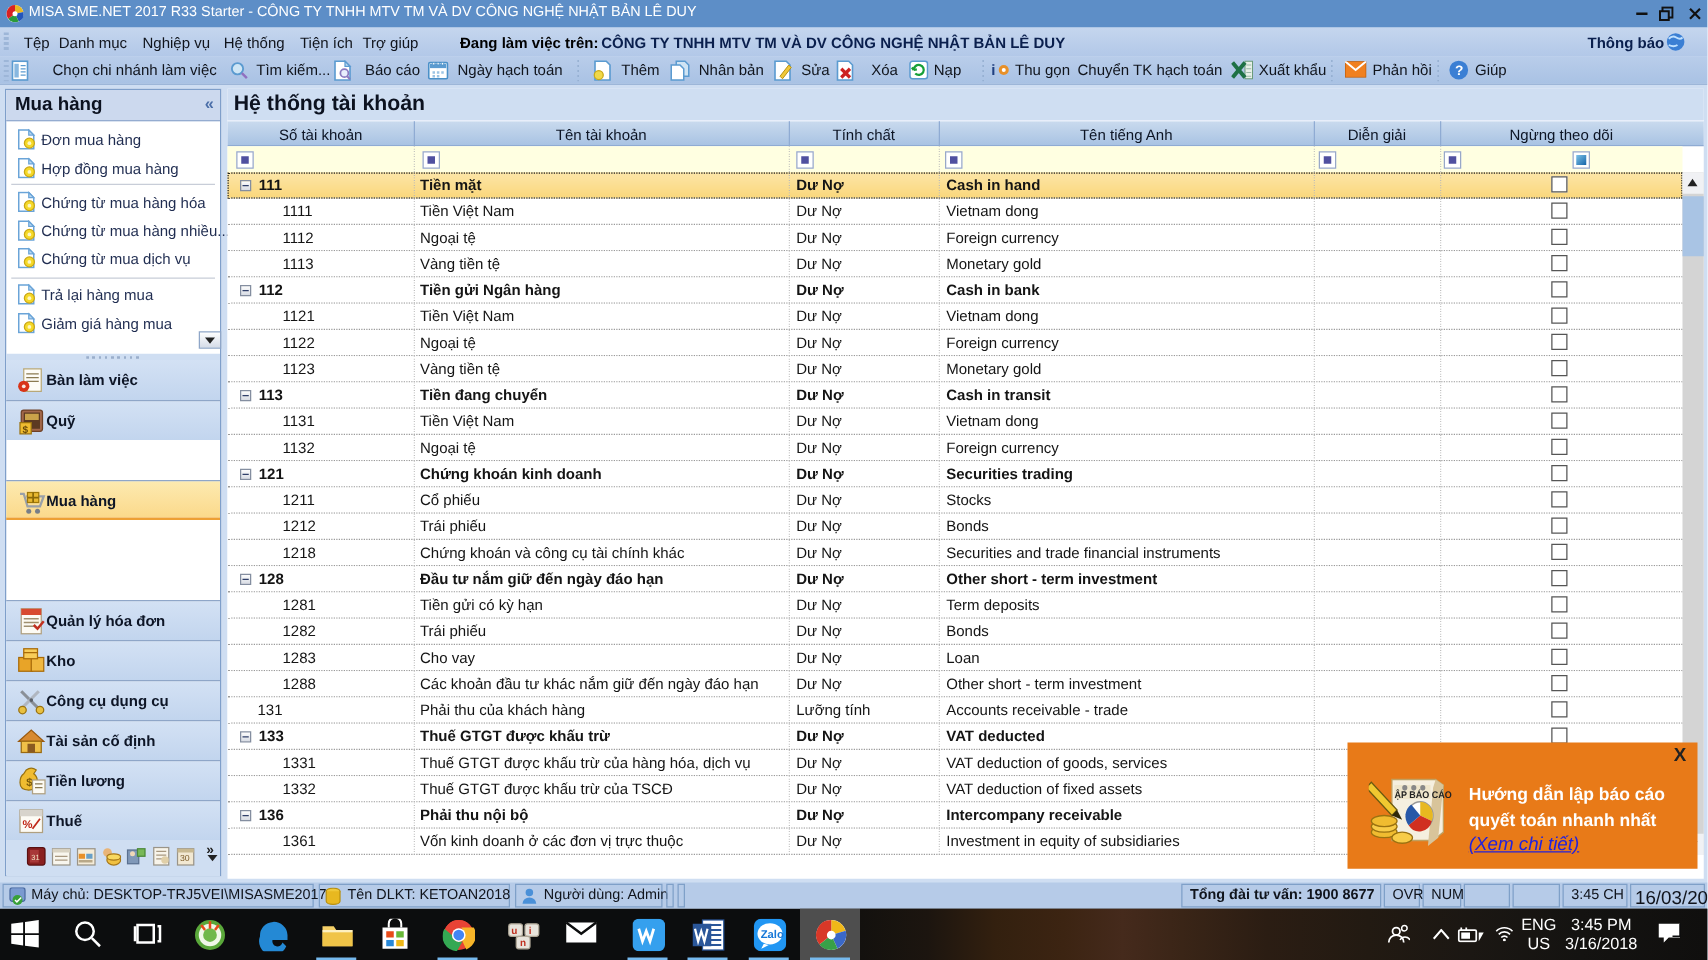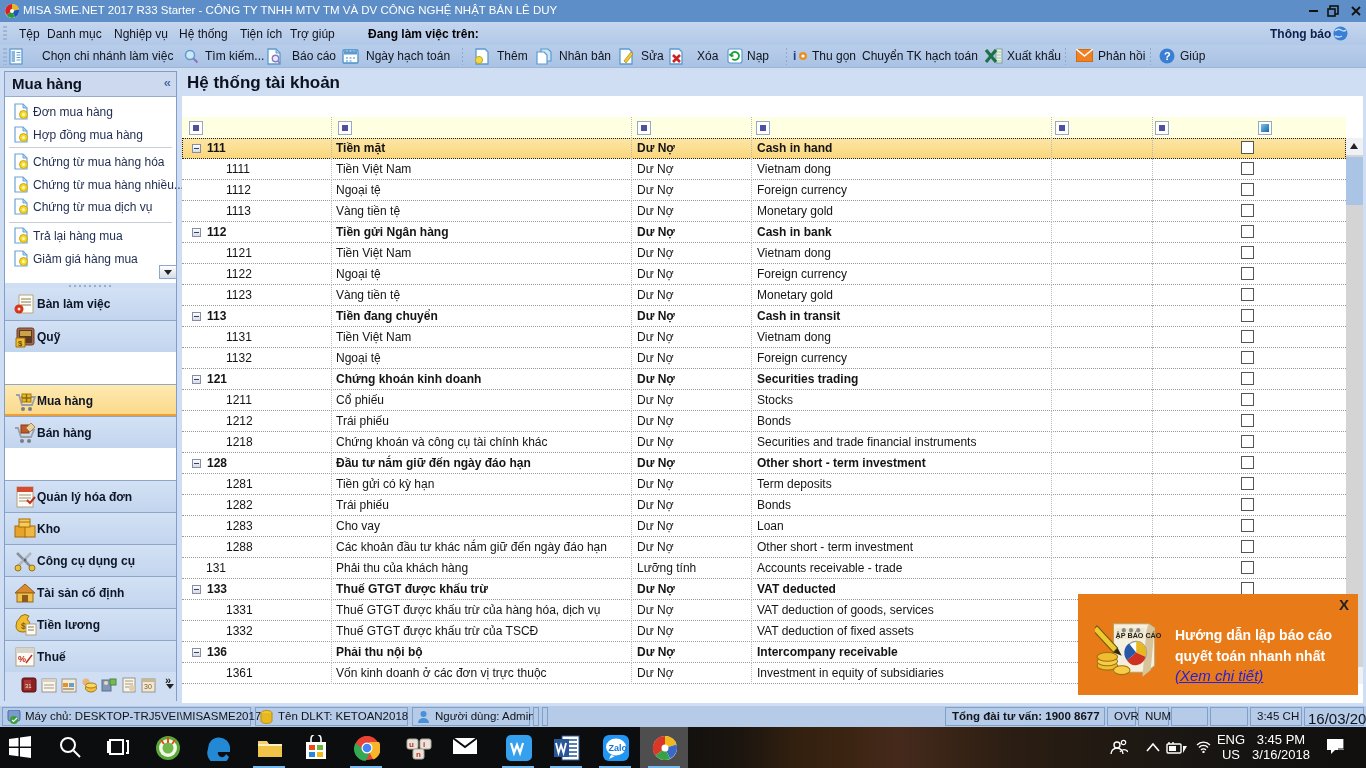--- a/index.html
+++ b/index.html
@@ -98,20 +98,21 @@
 </div>
 <div class="abs" id="menubar">
 <div class="grip" style="top:4px;height:15px;"></div>
 <div class="mitem" style="left:19px">Tệp</div>
 <div class="mitem" style="left:47px">Danh mục</div>
 <div class="mitem" style="left:114px">Nghiệp vụ</div>
 <div class="mitem" style="left:179px">Hệ thống</div>
 <div class="mitem" style="left:240px">Tiện ích</div>
 <div class="mitem" style="left:290px">Trợ giúp</div>
 <div class="mitem" style="left:368px;font-weight:bold;color:#000">Đang làm việc trên:</div>
+<div class="mitem" style="left:481px;font-weight:bold;color:#0a1f4d">CÔNG TY TNHH MTV TM VÀ DV CÔNG NGHỆ NHẬT BẢN LÊ DUY</div>
 <div class="mitem" style="left:1270px;font-weight:bold;color:#0a1f4d">Thông báo</div>
 <svg class="abs" style="left:1333px;top:4px" width="15" height="15" viewBox="0 0 15 15">
       <circle cx="7.5" cy="7.5" r="7" fill="#3b7fd4"></circle>
       <path d="M2 5 Q5 2 8 4 Q11 6 13 4 M2 10 Q6 12 9 10" stroke="#bfe0ff" stroke-width="1.5" fill="none"></path>
     </svg>
 </div>
 <div class="abs" id="toolbar">
 <div class="grip" style="top:3px;height:17px;"></div>
 <svg class="abs" style="left:8px;top:3px" width="16" height="17" viewBox="0 0 16 17">
       <rect x="2" y="1" width="12" height="15" fill="#fff" stroke="#5b9bd0" stroke-width="1.3"></rect>
@@ -290,30 +291,20 @@
 <div class="navbtn sel" style="top:312px">
       <svg width="24" height="24" viewBox="0 0 24 24">
         <path d="M3 6 h3 l3 10 h10 l3 -8 h-14" fill="none" stroke="#9aa0a8" stroke-width="1.8"></path>
         <circle cx="10" cy="20" r="2" fill="#787e88"></circle>
         <circle cx="17" cy="20" r="2" fill="#787e88"></circle>
         <rect x="9" y="5" width="9" height="8" fill="#e8b830" stroke="#a07808"></rect>
         <path d="M13.5 5v8 M9 9h9" stroke="#8a6808" stroke-width="1.4"></path>
       </svg>
       <div class="lb">Mua hàng</div>
     </div>
-<div class="navbtn" style="top:344px">
-      <svg width="24" height="24" viewBox="0 0 24 24">
-        <path d="M2 7 h3 l3 9 h10 l3 -7 h-13" fill="none" stroke="#9aa0a8" stroke-width="1.8"></path>
-        <circle cx="9" cy="20" r="2" fill="#787e88"></circle>
-        <circle cx="16" cy="20" r="2" fill="#787e88"></circle>
-        <rect x="8" y="4" width="8" height="8" fill="#c05a28" stroke="#8a3a10"></rect>
-        <path d="M18 2 l4 4 -5 5 -4 -4 z" fill="#e8d0a0" stroke="#a8885a"></path>
-      </svg>
-      <div class="lb">Bán hàng</div>
-    </div>
 <div class="navbtn" style="top:408px">
       <svg width="24" height="24" viewBox="0 0 24 24">
         <rect x="4" y="2" width="16" height="20" fill="#fdfbf4" stroke="#b0a080"></rect>
         <rect x="4" y="2" width="16" height="5" fill="#d84a30"></rect>
         <path d="M6 10h12M6 13h12M6 16h8" stroke="#a09070" stroke-width="1.2"></path>
         <path d="M14 15 l3 3 5 -6" stroke="#c03020" stroke-width="2" fill="none"></path>
       </svg>
       <div class="lb">Quản lý hóa đơn</div>
     </div>
 <div class="navbtn" style="top:440px">
@@ -399,20 +390,33 @@
         <text x="3" y="12" font-size="7" fill="#7a5a28">30</text>
       </svg>
 <div class="abs" style="left:160px;top:2px;font-size:11px;font-weight:bold;color:#222;">»</div>
 <div class="abs" style="left:161px;top:12px;width:0;height:0;border-left:4px solid transparent;border-right:4px solid transparent;border-top:5px solid #222;"></div>
 </div>
 </div>
 <div class="abs" id="main">
 <div id="ptitle">
       <div class="h">Hệ thống tài khoản</div>
     </div>
+<div id="thead">
+<div class="hcell" style="left:0px;width:149px">Số tài khoản</div>
+<div class="hcell" style="left:149px;width:300px">Tên tài khoản</div>
+<div class="hcell" style="left:449px;width:120px">Tính chất</div>
+<div class="hcell" style="left:569px;width:300px">Tên tiếng Anh</div>
+<div class="hcell" style="left:869px;width:101px">Diễn giải</div>
+<div class="hcell" style="left:970px;width:194px">Ngừng theo dõi</div>
+<div class="hline" style="left:149px"></div>
+<div class="hline" style="left:449px"></div>
+<div class="hline" style="left:569px"></div>
+<div class="hline" style="left:869px"></div>
+<div class="hline" style="left:970px"></div>
+</div>
 <div id="filter">
 <div class="fbtn" style="left:7px">
         <i></i>
       </div>
 <div class="fbtn" style="left:156px">
         <i></i>
       </div>
 <div class="fbtn" style="left:455px">
         <i></i>
       </div>

